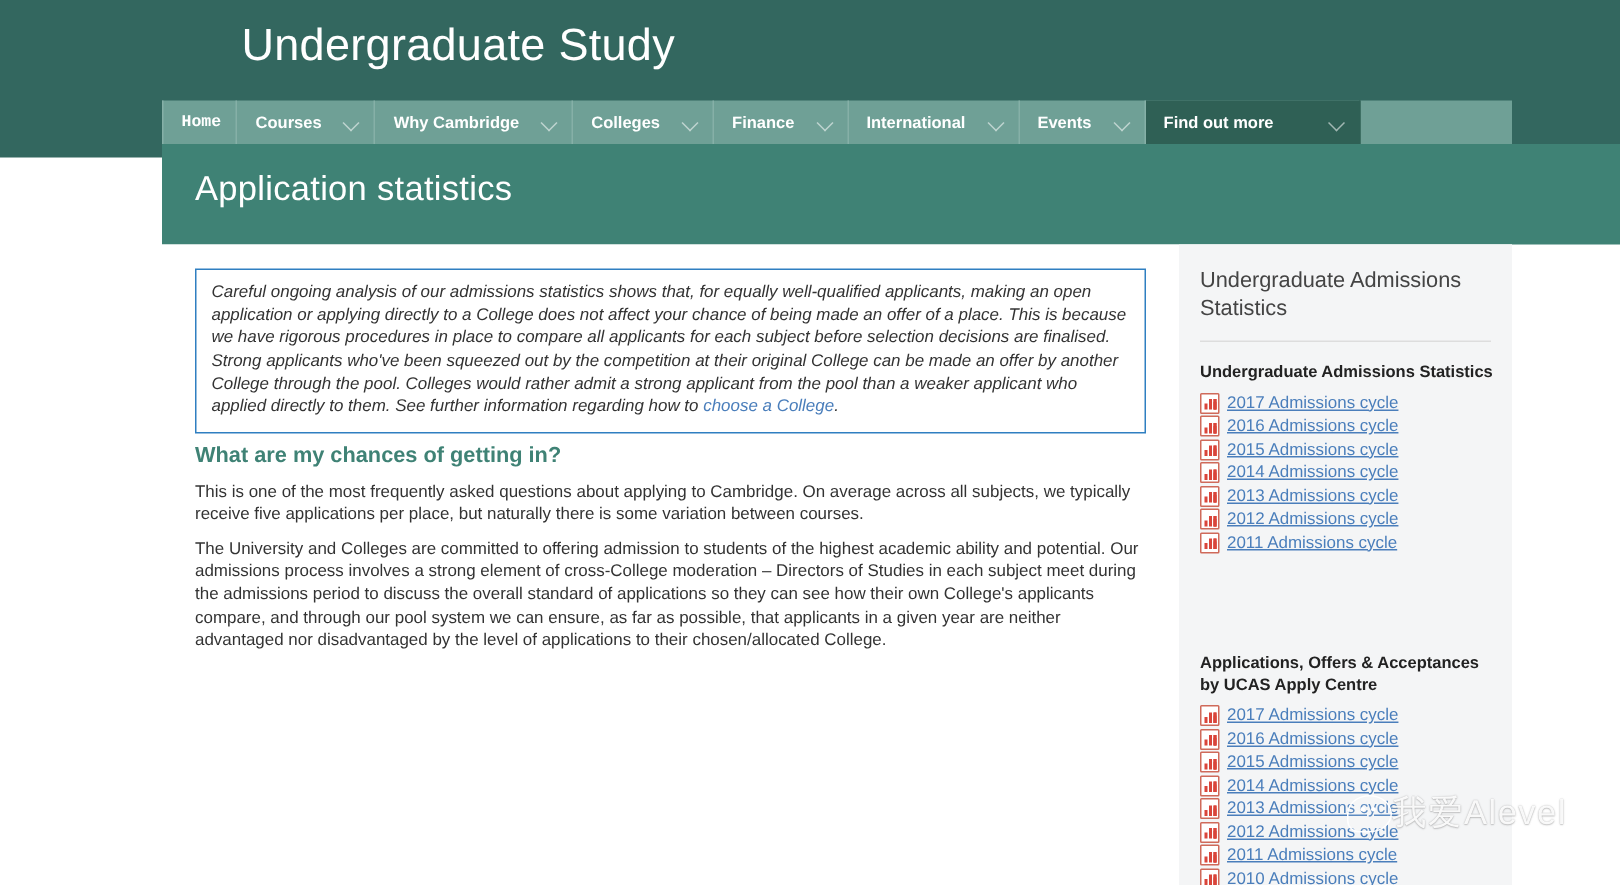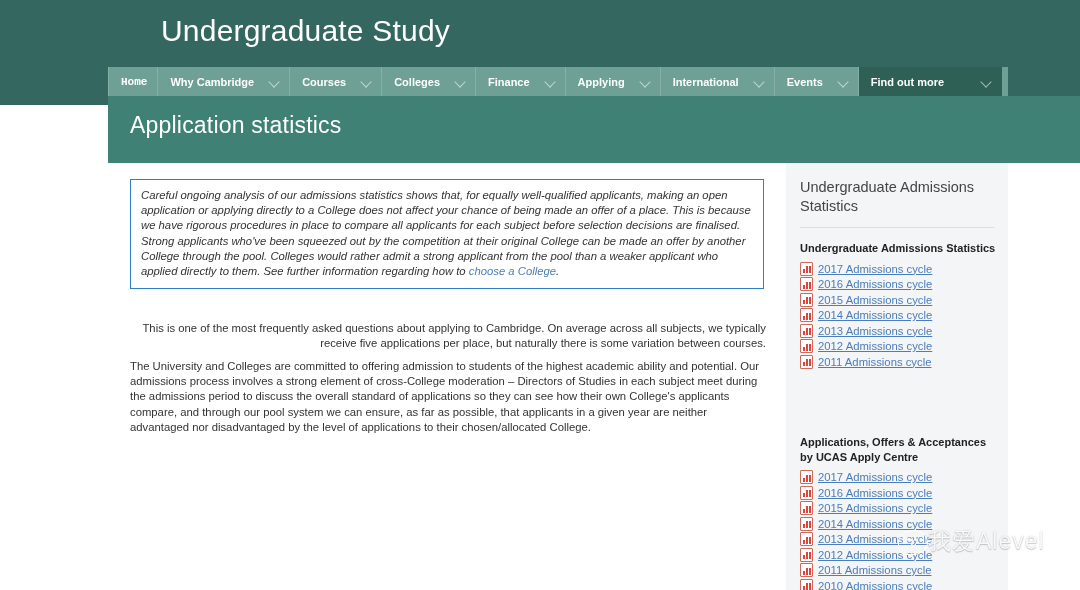--- a/index.html
+++ b/index.html
@@ -87,21 +87,21 @@
   a.lnk{color:#4a7ebb;text-decoration:none;}
 
   h2.sec{
     position:absolute;left:22px;top:133px;margin:0;
     font-size:14.5px;font-weight:bold;color:#3f8275;
   }
   .body-p{
     position:absolute;left:22px;width:636px;
     margin:0;font-size:11.3px;line-height:15.2px;color:#333333;
   }
-  .p1{top:158px;text-align:right;}
+  .p1{top:158px;}
   .p2{top:196px;}
 
   
   .sidebar{
     position:absolute;left:678px;top:0;width:222px;height:427px;
     background:#f4f5f6;
     padding:0;
   }
   .sb-title{
     position:absolute;left:14px;top:15px;width:190px;
@@ -165,37 +165,33 @@
   <div class="topband"></div>
   <div class="topband-right"></div>
 
   <div class="site-title">Undergraduate Study</div>
 
   <nav class="nav" id="nav">
       <div class="nav-item">
         <span>Home</span>
       </div>
       <div class="nav-item">
+        <span>Courses</span>
+        <span class="nav-caret"></span>
+      </div>
+      <div class="nav-item">
         <span>Why Cambridge</span>
         <span class="nav-caret"></span>
       </div>
       <div class="nav-item">
-        <span>Courses</span>
-        <span class="nav-caret"></span>
-      </div>
-      <div class="nav-item">
         <span>Colleges</span>
         <span class="nav-caret"></span>
       </div>
       <div class="nav-item">
         <span>Finance</span>
-        <span class="nav-caret"></span>
-      </div>
-      <div class="nav-item">
-        <span>Applying</span>
         <span class="nav-caret"></span>
       </div>
       <div class="nav-item">
         <span>International</span>
         <span class="nav-caret"></span>
       </div>
       <div class="nav-item">
         <span>Events</span>
         <span class="nav-caret"></span>
       </div>
@@ -211,20 +207,21 @@
   </div>
 
   <div class="content-wrap">
 
     <div class="main">
 
       <div class="infobox">
         <p><span>Careful ongoing analysis of our admissions statistics shows that, for equally well-qualified applicants, making an open application or applying directly to a College does not affect your chance of being made an offer of a place. This is because we have rigorous procedures in place to compare all applicants for each subject before selection decisions are finalised. Strong applicants who've been squeezed out by the competition at their original College can be made an offer by another College through the pool. Colleges would rather admit a strong applicant from the pool than a weaker applicant who applied directly to them. See further information regarding how to </span><a class="lnk" href="#">choose a College</a><span>.</span></p>
       </div>
 
+      <h2 class="sec">What are my chances of getting in?</h2>
 
       <p class="body-p p1">This is one of the most frequently asked questions about applying to Cambridge. On average across all subjects, we typically receive five applications per place, but naturally there is some variation between courses.</p>
       <p class="body-p p2">The University and Colleges are committed to offering admission to students of the highest academic ability and potential. Our admissions process involves a strong element of cross-College moderation – Directors of Studies in each subject meet during the admissions period to discuss the overall standard of applications so they can see how their own College's applicants compare, and through our pool system we can ensure, as far as possible, that applicants in a given year are neither advantaged nor disadvantaged by the level of applications to their chosen/allocated College.</p>
 
     </div>
 
     <aside class="sidebar">
       <div class="sb-title">Undergraduate Admissions Statistics</div>
       <div class="sb-rule"></div>
 

